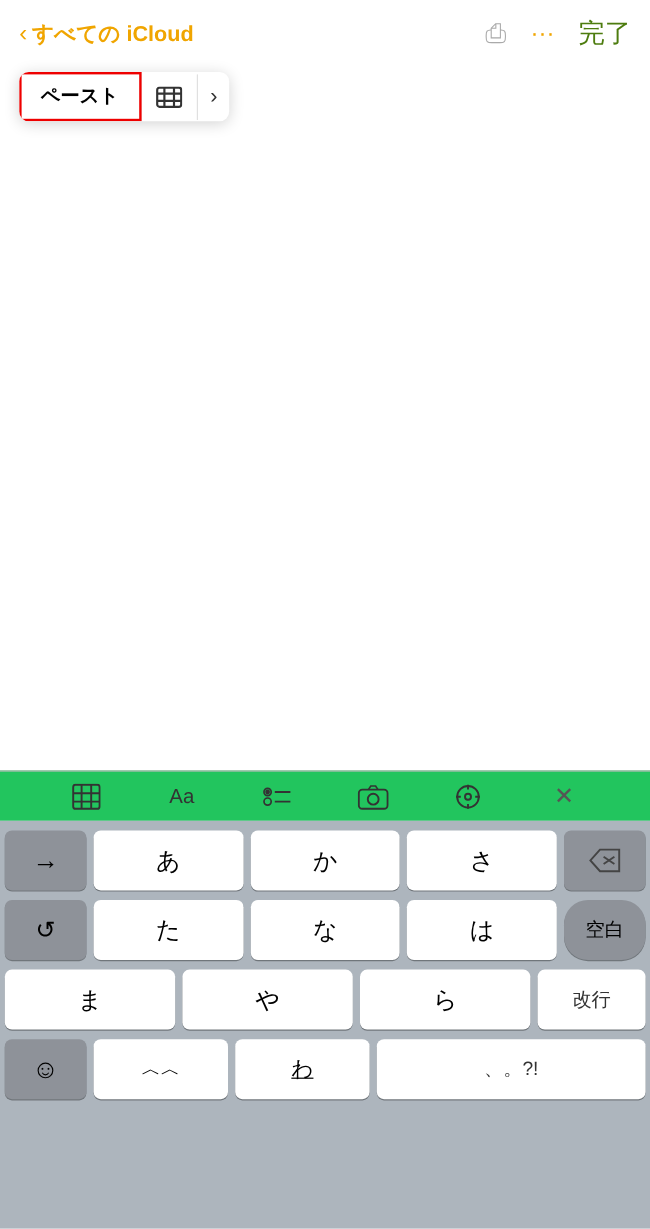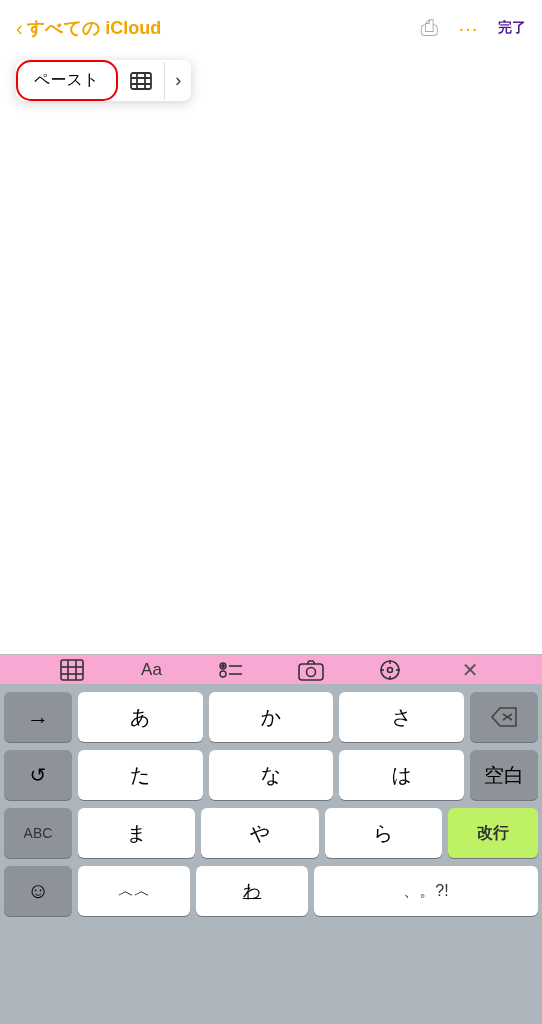--- a/index.html
+++ b/index.html
@@ -40,23 +40,23 @@
     .header-right {
       display: flex;
       align-items: center;
       gap: 20px;
     }
     .header-icon {
       font-size: 20px;
       color: #f0a500;
     }
     .header-done {
-      font-size: 14px;
-      color: #4c1d95;
-      font-weight: 700;
+      font-size: 22px;
+      color: #4d7c0f;
+      font-weight: 400;
     }
     .header-share {
       font-size: 20px;
       color: #888;
     }
 
     
     .context-menu {
       position: absolute;
       top: 60px;
@@ -77,22 +77,21 @@
       cursor: pointer;
       white-space: nowrap;
       background: #fff;
     }
     .context-menu-item:last-child {
       border-right: none;
     }
     .context-menu-item.highlighted {
       outline: 2.5px solid #e00;
       outline-offset: -2px;
-      font-weight: 400;
-      border-radius: 15px;
+      font-weight: 700;
     }
     .context-menu-icon {
       padding: 10px 12px;
       font-size: 18px;
       color: #333;
       border-right: 1px solid #e0e0e0;
       cursor: pointer;
       display: flex;
       align-items: center;
     }
@@ -115,22 +114,22 @@
       background: #fff;
       padding: 60px 16px 16px 16px;
     }
 
     
     .keyboard-toolbar {
       position: absolute;
       bottom: 340px;
       left: 0;
       right: 0;
-      height: 30px;
-      background: #f9a8d4;
+      height: 42px;
+      background: #22c55e;
       display: flex;
       align-items: center;
       justify-content: space-around;
       padding: 0 32px;
       border-top: 1px solid #bbb;
     }
     .toolbar-btn {
       display: flex;
       align-items: center;
       justify-content: center;
@@ -186,24 +185,24 @@
       color: #000;
       flex: 0 0 auto;
     }
     .key-wide-gray {
       background: #8e9299;
       color: #333;
       font-size: 14px;
       font-weight: 500;
     }
     .key-return {
-      background: #bef264;
+      background: #ffffff;
       color: #333;
       font-size: 16px;
-      font-weight: 700;
+      font-weight: 400;
     }
     .key-emoji {
       background: #8e9299;
       font-size: 22px;
     }
     .key-special {
       background: #fff;
       font-size: 14px;
       color: #333;
     }
@@ -320,25 +319,24 @@
         <line x1="22" y1="8" x2="13" y2="14" stroke="#444" stroke-width="1.6"></line>
       </svg>
     </div>
   </div>
 
   <div class="key-row">
     <div class="key key-gray key-width-undo" style="font-size:20px;">↺</div>
     <div class="key key-white">た</div>
     <div class="key key-white">な</div>
     <div class="key key-white">は</div>
-    <div class="key key-gray key-width-back" style="font-size:20px;">空白</div>
+    <div class="key key-gray key-width-back" style="font-size:16px;border-radius:20px;">空白</div>
   </div>
 
   <div class="key-row">
-    <div class="key key-gray key-width-abc key-wide-gray">ABC</div>
     <div class="key key-white">ま</div>
     <div class="key key-white">や</div>
     <div class="key key-white">ら</div>
     <div class="key key-gray key-width-return key-return" style="font-size:16px;">改行</div>
   </div>
 
   <div class="key-row">
     <div class="key key-gray key-width-emoji key-emoji">☺</div>
     <div class="key key-white" style="font-size:16px;">︿︿</div>
     <div class="key key-white" style="font-size:18px; text-decoration: underline;">わ</div>

